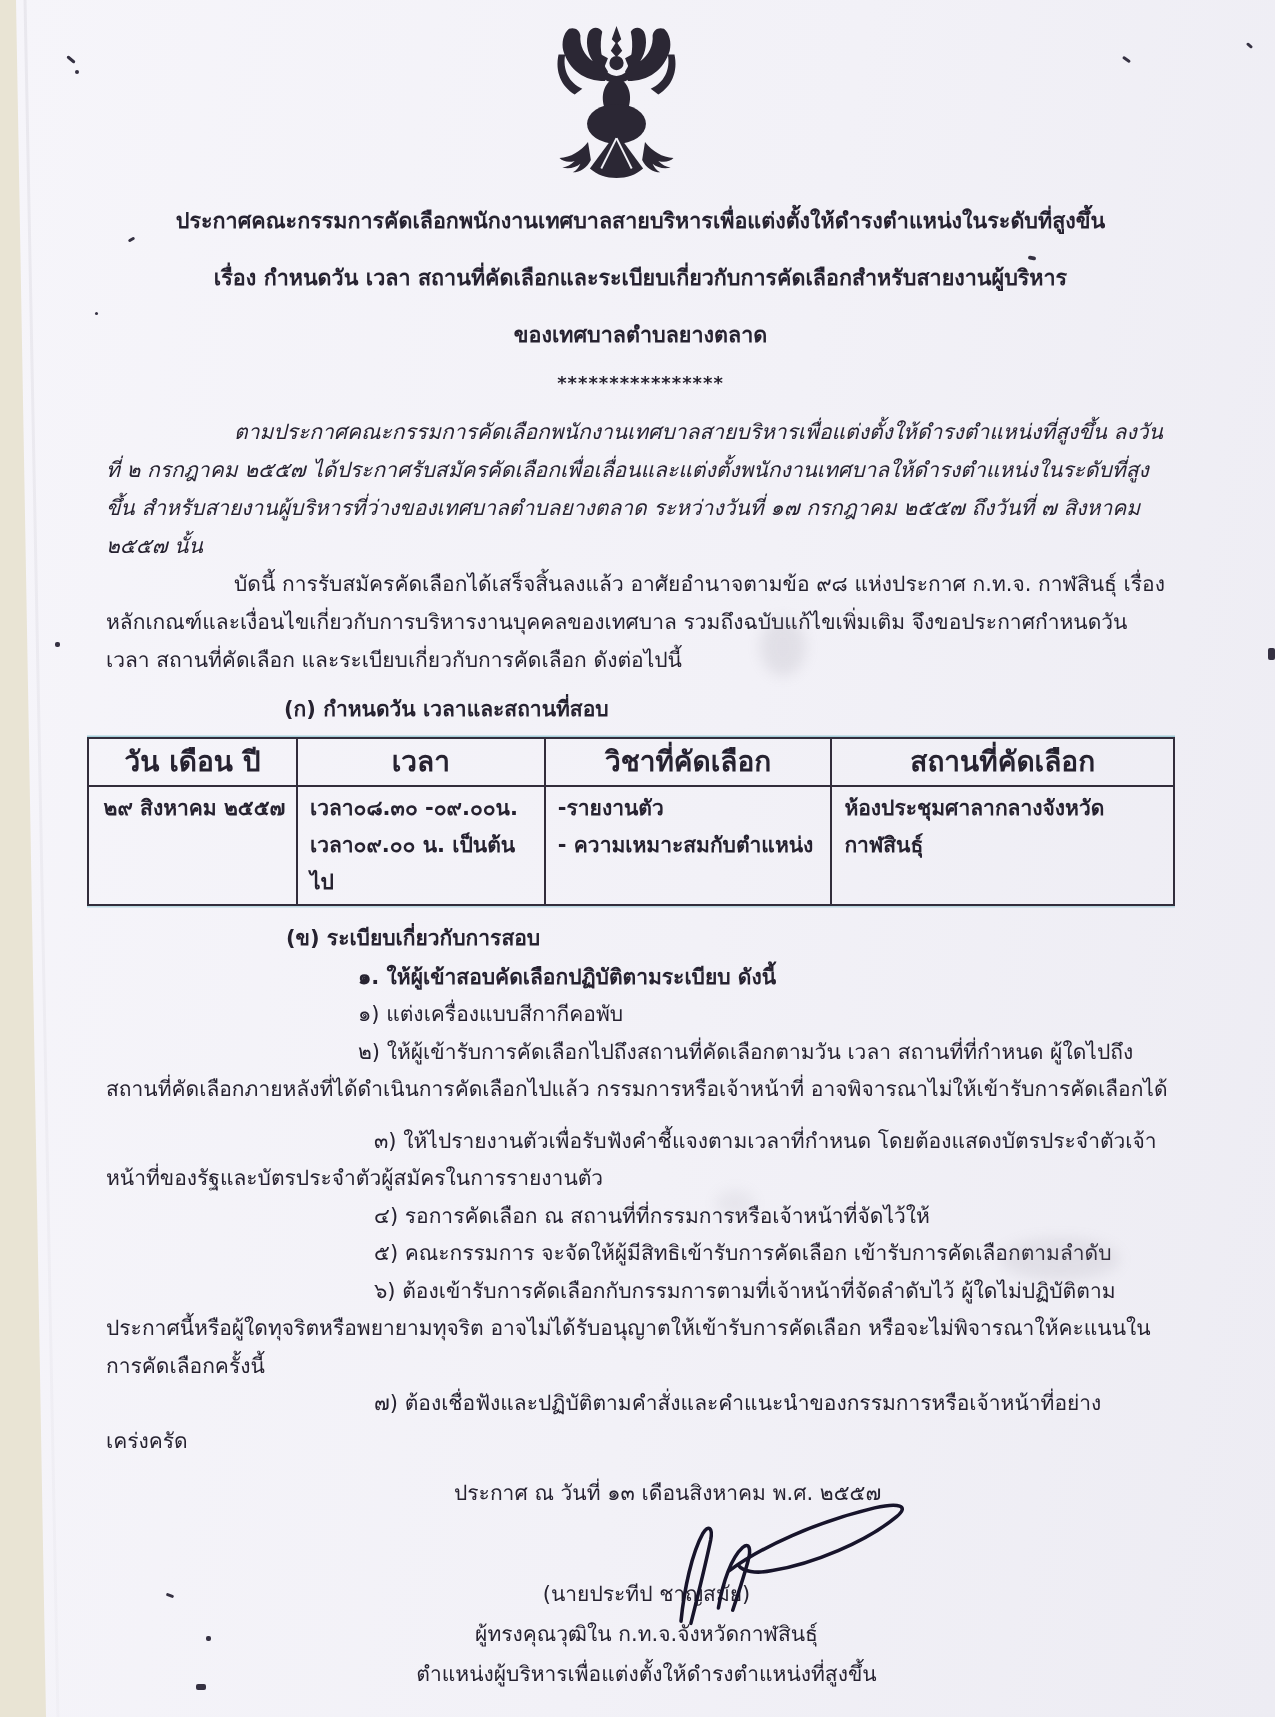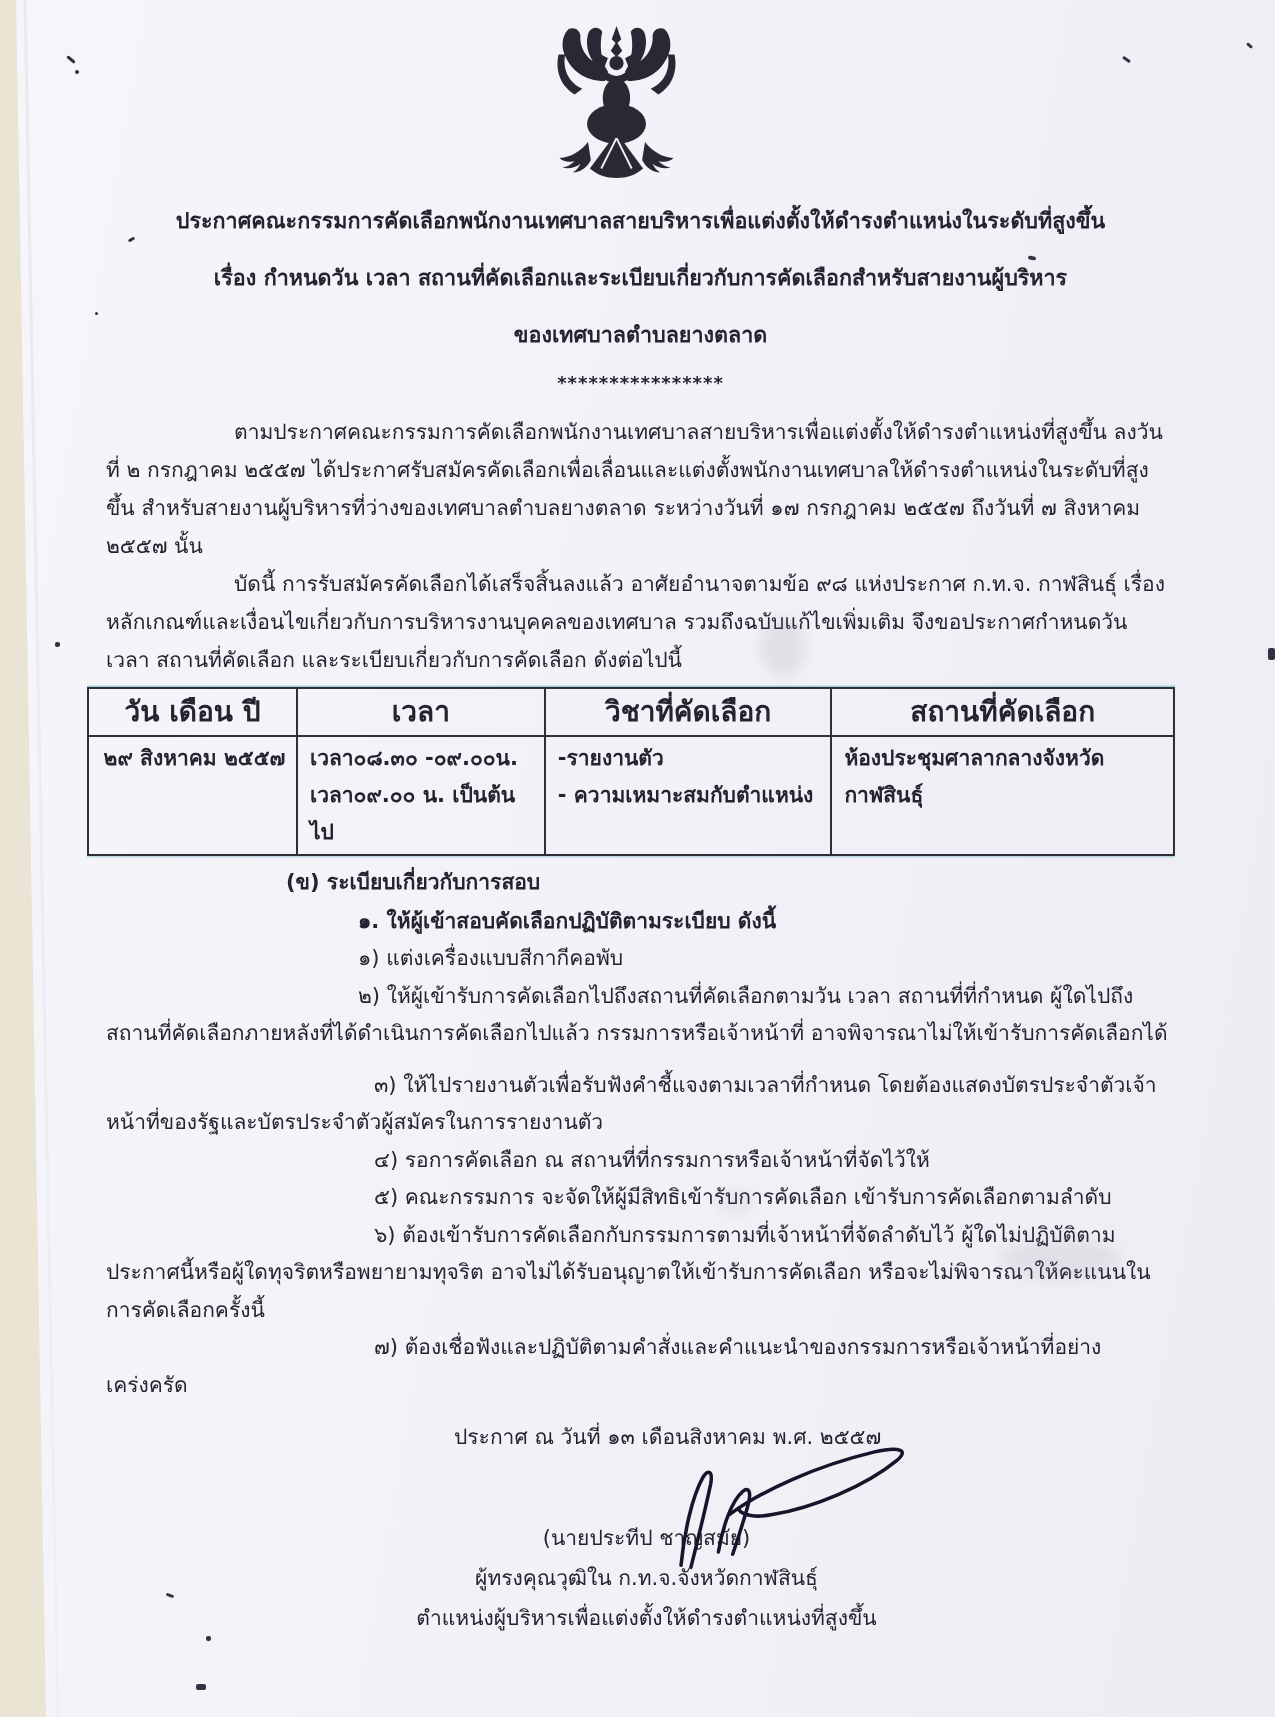--- a/index.html
+++ b/index.html
@@ -24,33 +24,33 @@
     position: relative;
     padding: 26px 100px 0 106px;
     font-size: 21px;
     line-height: 38px;
   }
   .emblem-wrap { text-align: center; height: 158px; margin-bottom: 4px; position: relative; left: -24px; }
   .emblem-wrap svg { height: 152px; }
   .title-line { text-align: center; font-weight: bold; font-size: 21.5px; line-height: 41px; margin: 16px; }
   .stars { text-align: center; font-weight: bold; font-size: 18px; line-height: 24px; letter-spacing: 1px; margin-top: 2px; }
   .para { margin: 0; text-indent: 128px; }
-  .para.first { margin-top: 4px; }
+  .para.first { margin-top: 4px; font-style: italic; }
   .heading-a { font-weight: bold; margin: 10px 0 0 178px; line-height: 40px; }
   .sel-table { border-collapse: collapse; margin: 8px 0 0 -19px; table-layout: fixed; }
   .sel-table th, .sel-table td {
     border: 2.5px solid #322d3b;
     font-size: 21px;
     vertical-align: top;
   }
   .sel-table { box-shadow: 0 -1.5px 0 rgba(20,140,160,0.35), 0 1.5px 0 rgba(20,140,160,0.25); }
   .sel-table th { height: 44px; font-size: 28px; vertical-align: middle; text-align: center; font-weight: bold; }
   .sel-table td { height: 80px; line-height: 37px; padding: 3px 8px 3px 12px; font-weight: bold; }
   .td-center { text-align: center; }
-  .heading-b { font-weight: bold; margin: 8px 0 0 180px; line-height: 36px; }
+  .heading-b { font-weight: bold; margin: 14px 0 0 180px; line-height: 36px; }
   .rule-heading { font-weight: bold; margin: 2px 0 0 0; text-indent: 252px; line-height: 38px; }
   .item { margin: 0; text-indent: 252px; line-height: 37.5px; }
   .item.deep { text-indent: 268px; }
   .item.gap { margin-top: 14px; }
   .announce { margin: 14px 0 0 0; text-indent: 160px; }
   .date-line { margin: 14px 0 0 348px; }
   .sig-block { position: relative; height: 60px; }
   .sig-block svg { position: absolute; left: 540px; top: -14px; width: 290px; height: 132px; }
   .closing { text-align: center; line-height: 40px; margin-top: 2px; padding-left: 12px; }
   .closing p { margin: 0; }
@@ -93,20 +93,21 @@
     </div>
 
     <p class="title-line">ประกาศคณะกรรมการคัดเลือกพนักงานเทศบาลสายบริหารเพื่อแต่งตั้งให้ดำรงตำแหน่งในระดับที่สูงขึ้น</p>
     <p class="title-line">เรื่อง  กำหนดวัน  เวลา  สถานที่คัดเลือกและระเบียบเกี่ยวกับการคัดเลือกสำหรับสายงานผู้บริหาร</p>
     <p class="title-line">ของเทศบาลตำบลยางตลาด</p>
     <p class="stars">****************</p>
 
     <p class="para first">ตามประกาศคณะกรรมการคัดเลือกพนักงานเทศบาลสายบริหารเพื่อแต่งตั้งให้ดำรงตำแหน่งที่สูงขึ้น ลงวันที่ ๒  กรกฎาคม ๒๕๕๗  ได้ประกาศรับสมัครคัดเลือกเพื่อเลื่อนและแต่งตั้งพนักงานเทศบาลให้ดำรงตำแหน่งในระดับที่สูงขึ้น  สำหรับสายงานผู้บริหารที่ว่างของเทศบาลตำบลยางตลาด ระหว่างวันที่ ๑๗ กรกฎาคม ๒๕๕๗ ถึงวันที่ ๗ สิงหาคม  ๒๕๕๗ นั้น</p>
     <p class="para">บัดนี้ การรับสมัครคัดเลือกได้เสร็จสิ้นลงแล้ว  อาศัยอำนาจตามข้อ ๙๘ แห่งประกาศ ก.ท.จ. กาฬสินธุ์ เรื่อง หลักเกณฑ์และเงื่อนไขเกี่ยวกับการบริหารงานบุคคลของเทศบาล รวมถึงฉบับแก้ไขเพิ่มเติม จึงขอประกาศกำหนดวัน  เวลา  สถานที่คัดเลือก และระเบียบเกี่ยวกับการคัดเลือก  ดังต่อไปนี้</p>
 
+    <p class="heading-a">(ก)  กำหนดวัน  เวลาและสถานที่สอบ</p>
 
     <table class="sel-table">
       <colgroup>
         <col style="width:211px">
           <col style="width:250px">
           <col style="width:290px">
           <col style="width:347px">
       </colgroup>
       <thead>
         <tr>

